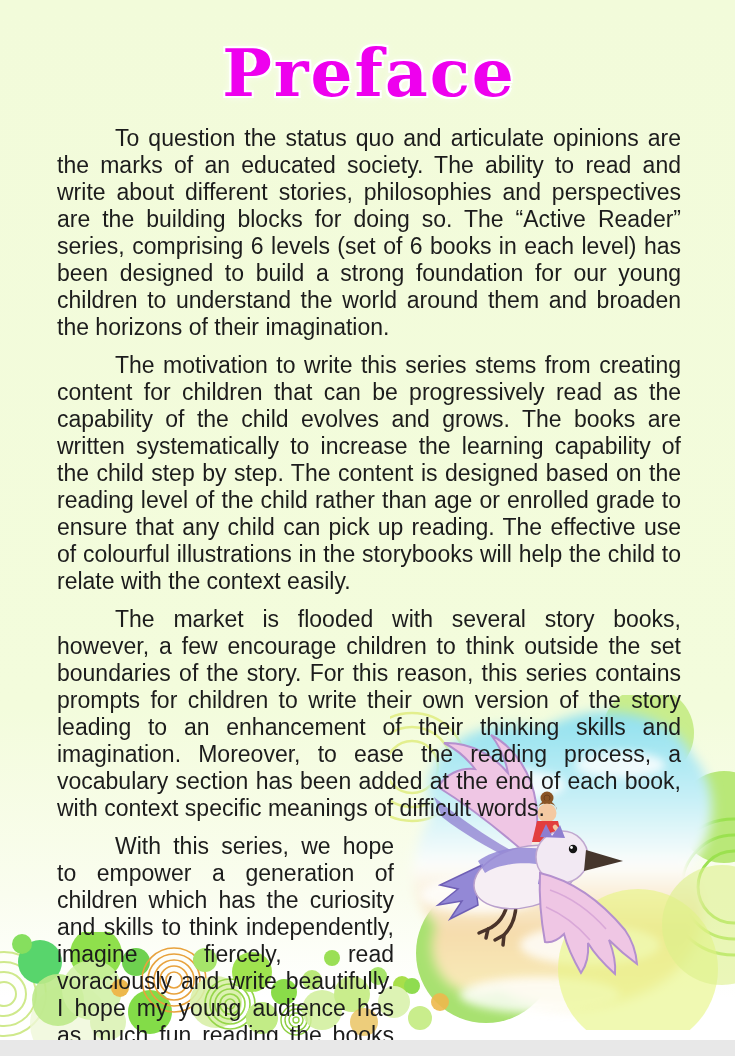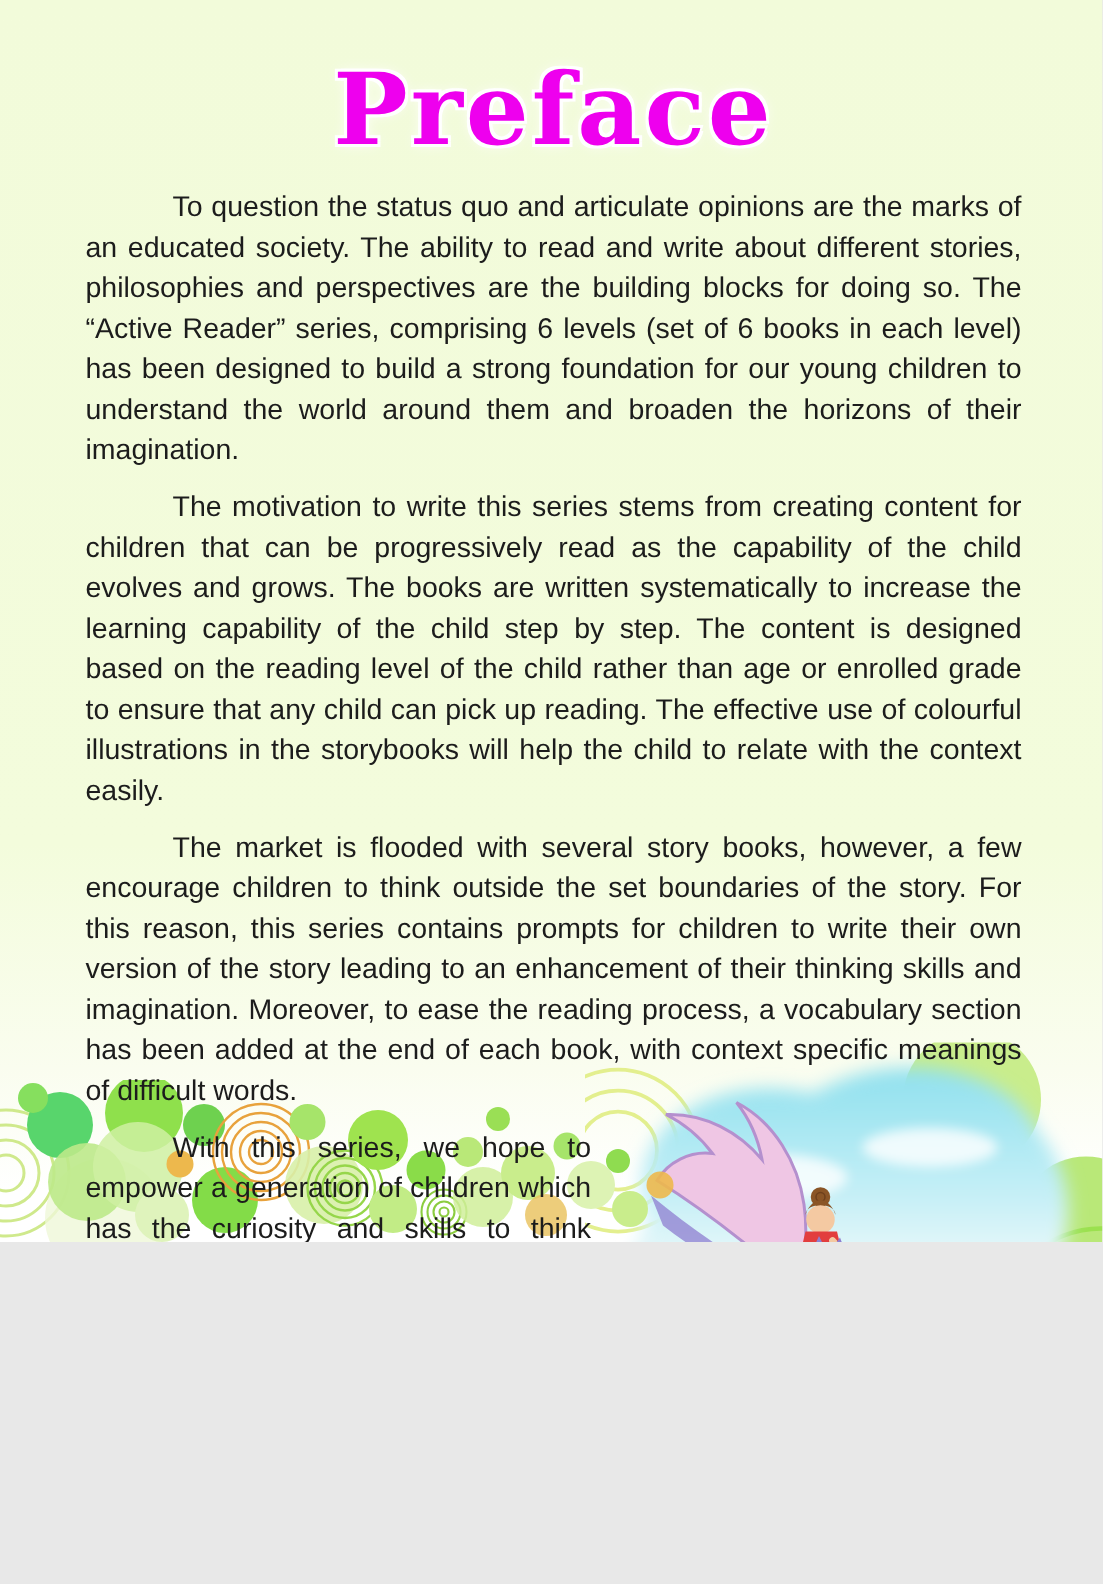--- a/index.html
+++ b/index.html
@@ -1,39 +1,39 @@
 <!DOCTYPE html>
 <html><head>
 <meta charset="utf-8">
 <style>
   html,body { margin:0; padding:0; background:#e8e8e8; }
   .page {
     position:relative;
-    width:735px; height:828px;
+    width:735px; height:1040px;
     margin:0 auto;
     overflow:hidden;
     background:linear-gradient(180deg,#F2FBDA 0%,#F3FCDC 68%,#FAFDEF 86%,#FFFFFF 96%,#FFFFFF 100%);
     font-family:"Liberation Sans",sans-serif;
   }
   .content {
     position:absolute; left:57px; top:38px; width:624px; z-index:3;
   }
   h1.title {
     font-family:"DejaVu Serif",serif;
     font-weight:700;
     font-size:66px;
     line-height:1.08;
     color:#EE00EE;
     text-align:center;
     letter-spacing:2px;
     margin:0 0 16px 0;
     text-shadow:2px 2px 0 #FFFFFF,-2px -2px 0 #FFFFFF,2px -2px 0 #FFFFFF,-2px 2px 0 #FFFFFF,0 0 9px #FFFFFF;
   }
   .para {
-    font-size:19px;
+    font-size:23px;
     line-height:27px;
     color:#1C1C1C;
     text-align:justify;
     text-indent:58px;
     margin:0 0 11px 0;
   }
   .para.narrow { width:337px; }
   .illustration {
     position:absolute; left:390px; top:695px; width:345px; height:335px; z-index:1;
   }

